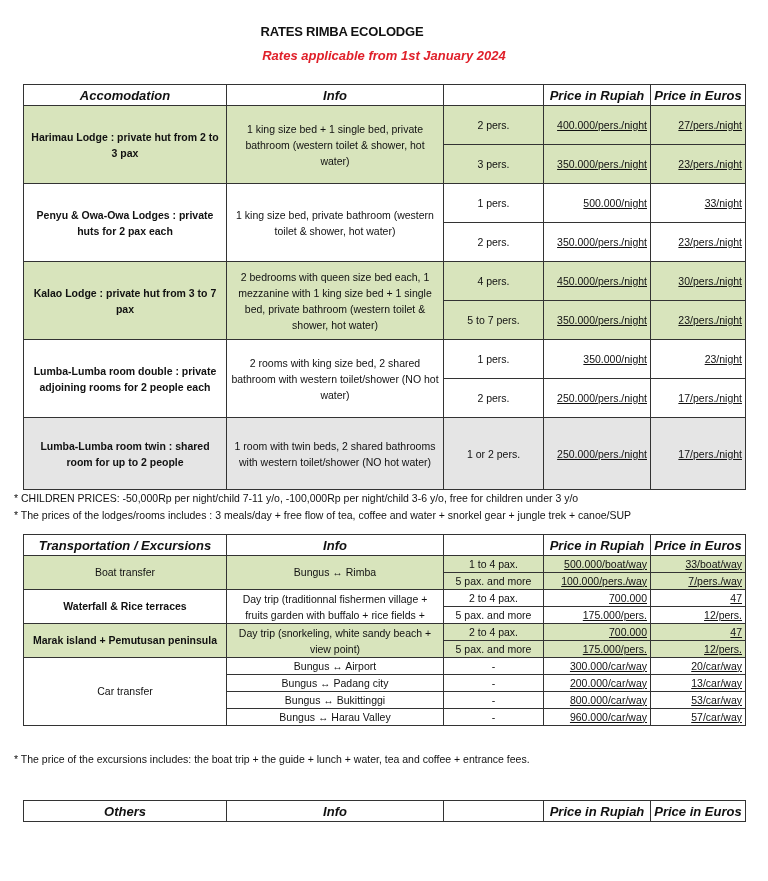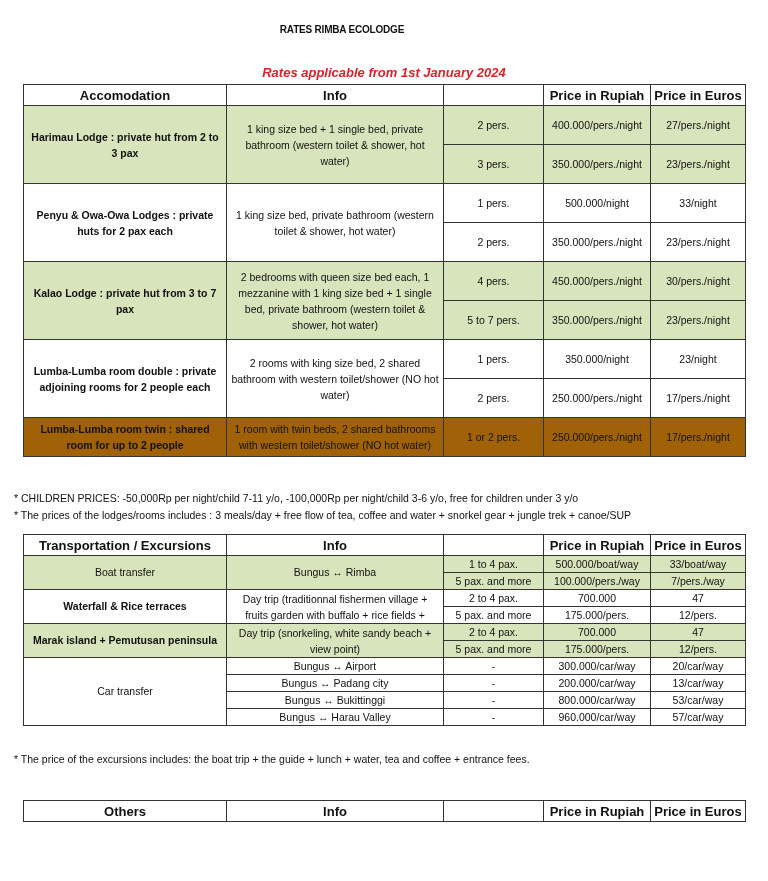--- a/index.html
+++ b/index.html
@@ -1,24 +1,24 @@
 <!DOCTYPE html>
 <html><head>
 <meta charset="utf-8">
 <style>
   html, body { margin: 0; padding: 0; background: #ffffff; }
   body { width: 768px; height: 881px; position: relative; font-family: "Liberation Sans", sans-serif; color: #111; overflow: hidden; }
-  .title { position: absolute; top: 24px; left: 0; width: 684px; text-align: center; font-weight: bold; font-size: 10px; letter-spacing: -0.2px; }
-  .subtitle { position: absolute; top: 65px; left: 0; width: 768px; text-align: center; font-weight: bold; font-style: italic; font-size: 13px; color: #e0202a; }
+  .title { position: absolute; top: 24px; left: 0; width: 684px; text-align: center; font-weight: bold; font-size: 13px; letter-spacing: -0.2px; }
+  .subtitle { position: absolute; top: 48px; left: 0; width: 768px; text-align: center; font-weight: bold; font-style: italic; font-size: 13px; color: #e0202a; }
   table { position: absolute; left: 23px; border-collapse: collapse; table-layout: fixed; width: 722px; font-size: 10.5px; }
   td, th { border: 1px solid #333; padding: 0 3px; overflow: hidden; }
-  th { font-size: 13px; font-weight: bold; height: 20px; text-align: center; }
+  th { font-size: 13px; font-weight: bold; height: 20px; text-align: center; font-style: italic; }
   .green { background: #d8e4bc; }
   .c { text-align: center; }
-  .r { text-align: center; }
+  .r { text-align: right; text-decoration: underline; }
   .b { font-weight: bold; }
   .acc td { line-height: 16px; }
   .tr td { height: 16px; line-height: 13px; }
   .note { position: absolute; left: 14px; font-size: 10.5px; }
   col.c1 { width: 203px; } col.c2 { width: 217px; } col.c3 { width: 100px; } col.c4 { width: 107px; } col.c5 { width: 95px; }
 </style>
 </head>
 <body>
 
 <div class="title">RATES RIMBA ECOLODGE</div>
@@ -88,21 +88,21 @@
       <td class="c">1 pers.</td>
       <td class="r">350.000/night</td>
       <td class="r">23/night</td>
     </tr>
     <tr style="height:39px;">
       <td class="c">2 pers.</td>
       <td class="r">250.000/pers./night</td>
       <td class="r">17/pers./night</td>
     </tr>
 
-    <tr class="green" style="height: 39px; background: #a16207;">
+    <tr class="green" style="height: 72px; background: #e5e5e5;">
       <td class="c b">Lumba-Lumba room twin :  shared room for up to 2 people</td>
       <td class="c">1 room with twin beds, 2 shared bathrooms with western toilet/shower (NO hot water)</td>
       <td class="c">1 or 2 pers.</td>
       <td class="r">250.000/pers./night</td>
       <td class="r">17/pers./night</td>
     </tr>
   </tbody>
 </table>
 
 <div class="note" style="top:492px;">* CHILDREN PRICES: -50,000Rp per night/child 7-11 y/o, -100,000Rp per night/child 3-6 y/o, free for children under 3 y/o</div>

